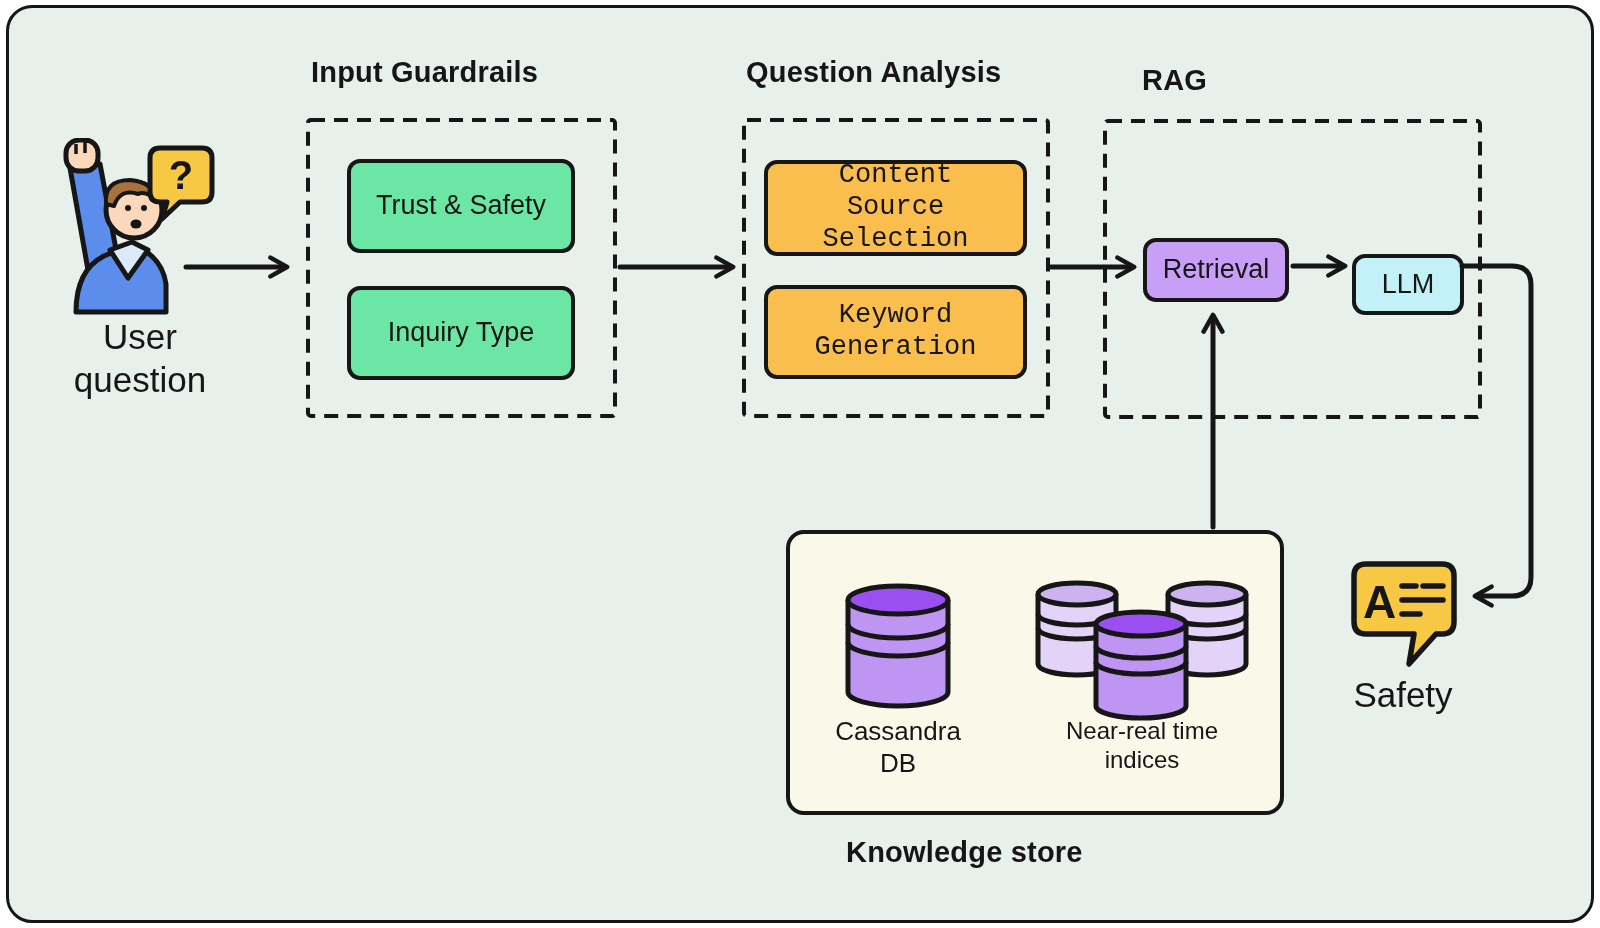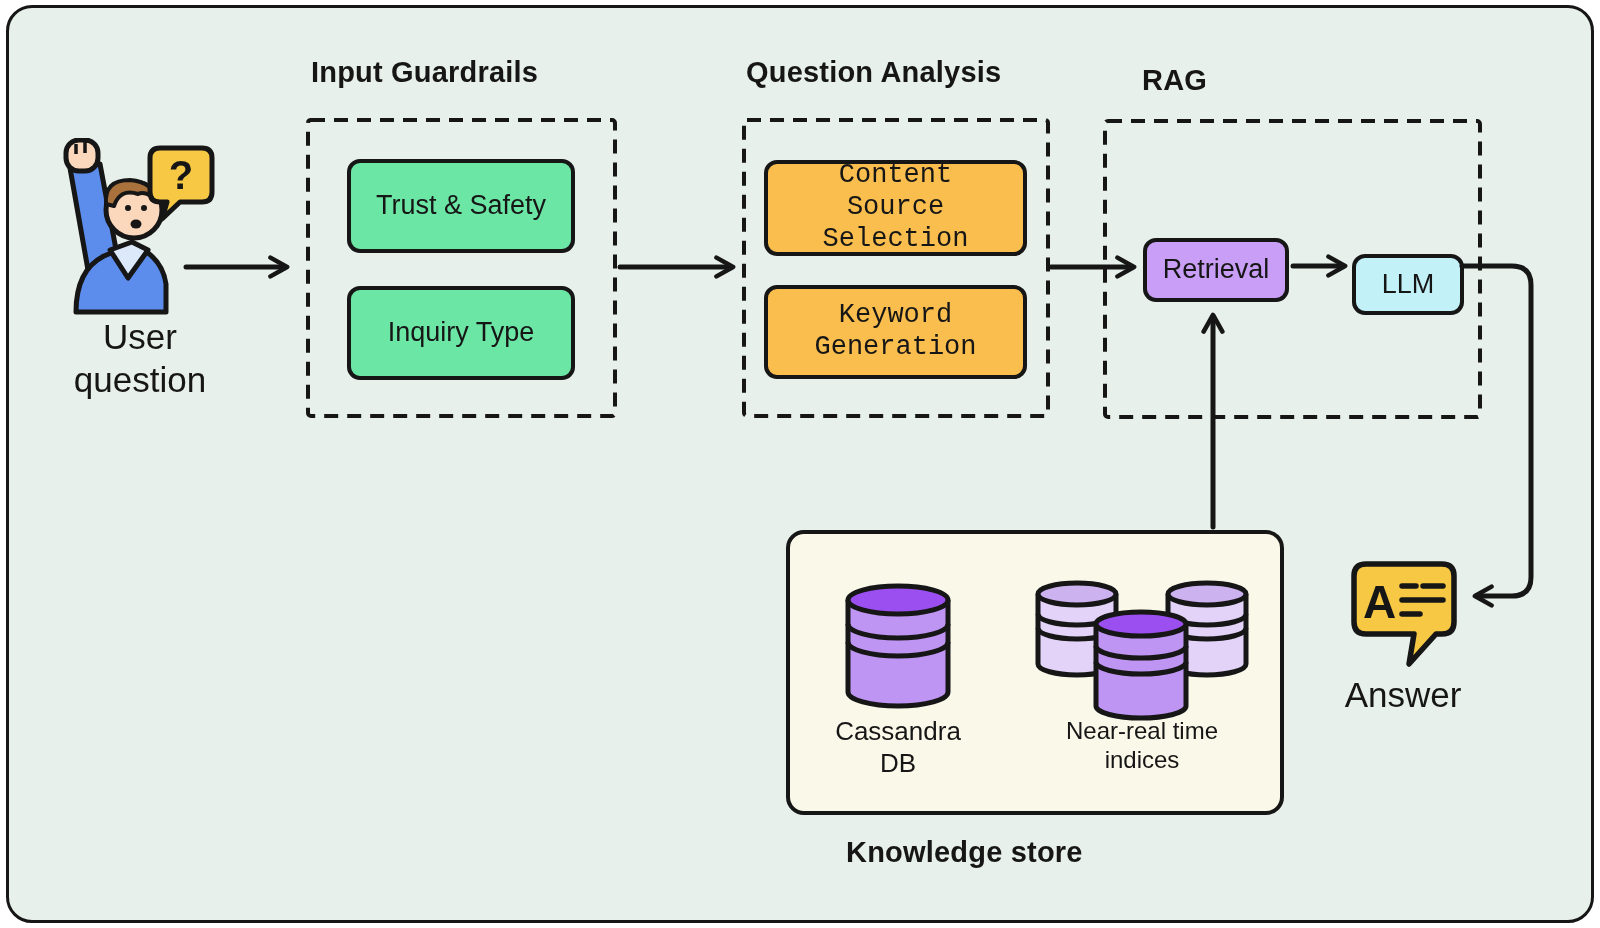--- a/index.html
+++ b/index.html
@@ -103,21 +103,21 @@
 
   <svg class="icon" style="left:1350px;top:560px;" width="112" height="108" viewBox="0 0 112 108">
     <path d="M16,4 H92 Q104,4 104,16 V62 Q104,74 92,74 H86 L59,104 L64,74 H16 Q4,74 4,62 V16 Q4,4 16,4 Z" style="fill:var(--yellow);stroke:var(--ink);" stroke-width="5.5" stroke-linejoin="round"></path>
     <text x="13" y="58" font-size="46" font-weight="bold" style="fill:var(--ink);font-family:'Liberation Sans',sans-serif;">A</text>
     <g style="stroke:var(--ink);" stroke-width="5.5" stroke-linecap="round">
       <path d="M52,26 H66 M73,26 H93"></path>
       <path d="M52,40 H93"></path>
       <path d="M52,54 H70"></path>
     </g>
   </svg>
-  <div class="caption" style="left:1328px;top:674px;width:150px;">Answer</div>
+  <div class="caption" style="left:1328px;top:674px;width:150px;">Safety</div>
 
   <svg class="overlay" width="1600" height="928" viewBox="0 0 1600 928">
     <defs>
       <marker id="ah" viewBox="0 0 12 12" refX="8.5" refY="6" markerWidth="5" markerHeight="5" orient="auto" markerUnits="strokeWidth">
         <path d="M2,1.5 L10,6 L2,10.5" fill="none" stroke="#161616" stroke-width="2.2" stroke-linecap="round" stroke-linejoin="round"></path>
       </marker>
     </defs>
     <g fill="none" stroke="#161616" stroke-width="4" stroke-dasharray="14 9">
       <rect x="308" y="120" width="307" height="296" rx="3"></rect>
       <rect x="744" y="120" width="304" height="296" rx="3"></rect>

